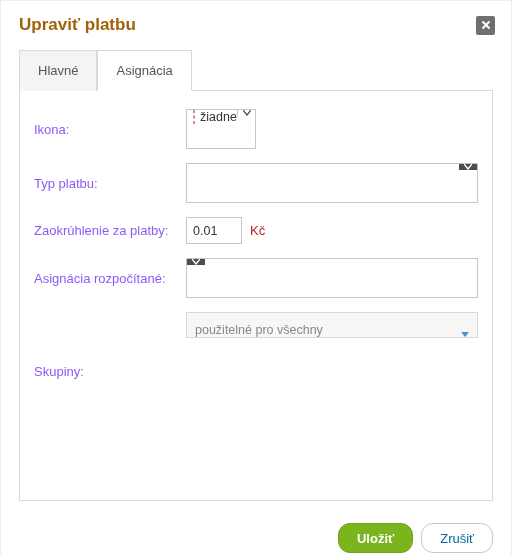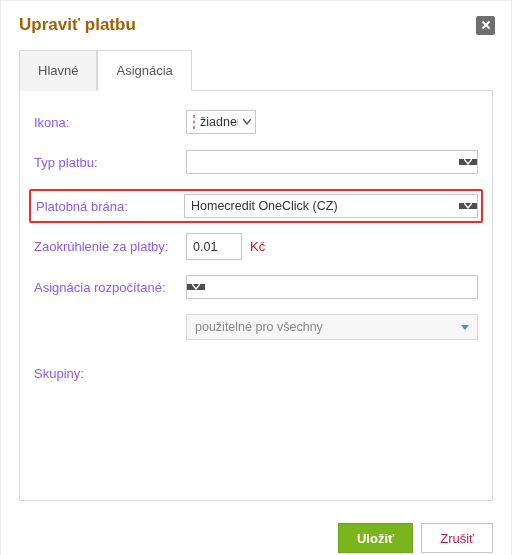--- a/index.html
+++ b/index.html
@@ -93,22 +93,22 @@
     padding: 2px 3px;
     margin-left: -5px;
     margin-right: -5px;
     margin-bottom: 10px;
   }
   .highlight-box .row { margin-bottom: 0; }
   .highlight-box .row-label { width: 150px; padding-left: 2px; }
 
   .select-fake {
     display: flex;
-    align-items: center;
-    height: 24px;
+    align-items: flex-start;
+    height: 40px;
     border: 1px solid #c7c7c7;
     background: #fff;
     cursor: pointer;
   }
   .select-fake .sel-text {
     flex: 1;
     padding: 0 6px;
     display: flex;
     align-items: center;
     font-size: 12.5px;
@@ -148,21 +148,21 @@
     border: 1px solid #c7c7c7;
     padding: 0 6px;
     font-size: 12.5px;
     color: #333;
   }
   .input-small { width: 56px; }
   .unit { color: #b91c1c; }
 
   .select-light {
     display: flex;
-    align-items: center;
+    align-items: flex-end;
     height: 26px;
     width: 100%;
     border: 1px solid #d9d9d9;
     background: #f7f7f7;
     color: #888;
     font-size: 12.5px;
     padding: 0 8px;
     cursor: pointer;
     justify-content: space-between;
   }
@@ -175,36 +175,36 @@
 
   .dialog-footer {
     display: flex;
     justify-content: flex-end;
     gap: 8px;
     padding: 12px 18px 16px 18px;
   }
   .btn {
     height: 30px;
     padding: 0 18px;
-    border-radius: 0;
+    border-radius: 12px;
     font-size: 13px;
     cursor: pointer;
     display: flex;
     align-items: center;
     justify-content: center;
   }
   .btn-primary {
     background: #7bb51e;
     color: #fff;
     border: 1px solid #6fa51a;
     font-weight: bold;
   }
   .btn-secondary {
     background: #fff;
-    color: #be185d;
+    color: #0369a1;
     border: 1px solid #c7c7c7;
   }
 </style>
 </head>
 <body>
 
 <div class="dialog">
 
   <div class="dialog-header">
     <div class="dialog-title">Upraviť platbu</div>
@@ -246,35 +246,20 @@
             <div class="sel-text"></div>
             <div class="sel-btn">
               <svg width="8" height="6" viewBox="0 0 8 6">
                   <polyline points="0,0 4,5 8,0" fill="none" stroke="#fff" stroke-width="1.4"></polyline>
                 </svg>
             </div>
           </div>
         </div>
       </div>
 
-      <div class="highlight-box">
-        <div class="row">
-          <div class="row-label">Platobná brána:</div>
-          <div class="row-control">
-            <div class="select-fake select-full">
-              <div class="sel-text">Homecredit OneClick (CZ)</div>
-              <div class="sel-btn">
-                <svg width="8" height="6" viewBox="0 0 8 6">
-                    <polyline points="0,0 4,5 8,0" fill="none" stroke="#fff" stroke-width="1.4"></polyline>
-                  </svg>
-              </div>
-            </div>
-          </div>
-        </div>
-      </div>
 
       <div class="row">
         <div class="row-label">Zaokrúhlenie za platby:</div>
         <div class="row-control">
           <input class="input-text input-small" value="0.01" style="">
           <span class="unit">Kč</span>
         </div>
       </div>
 
       <div class="row">

